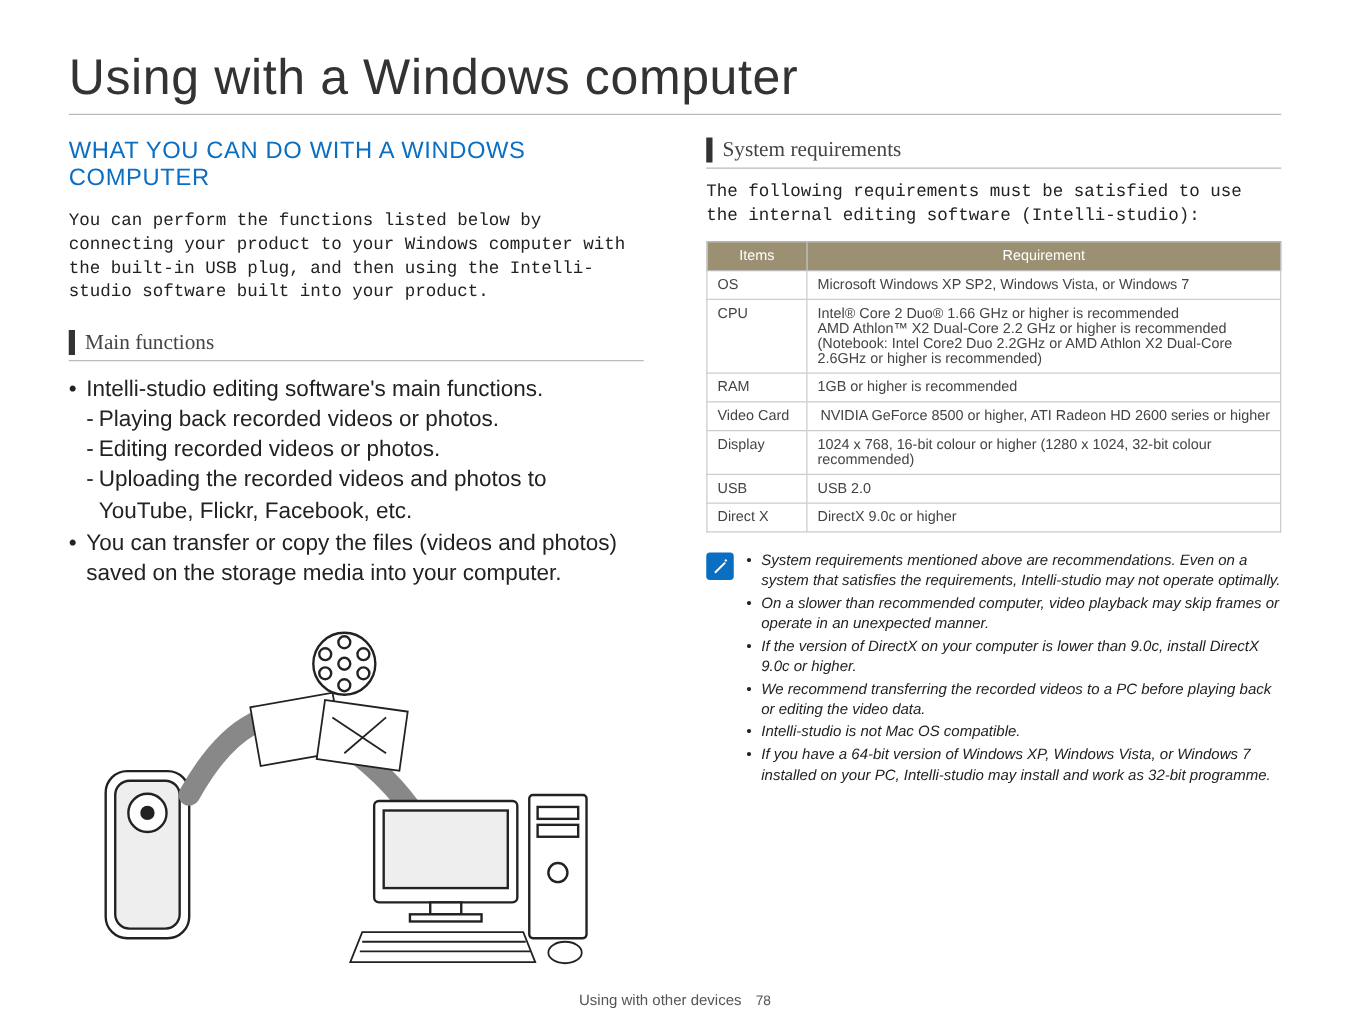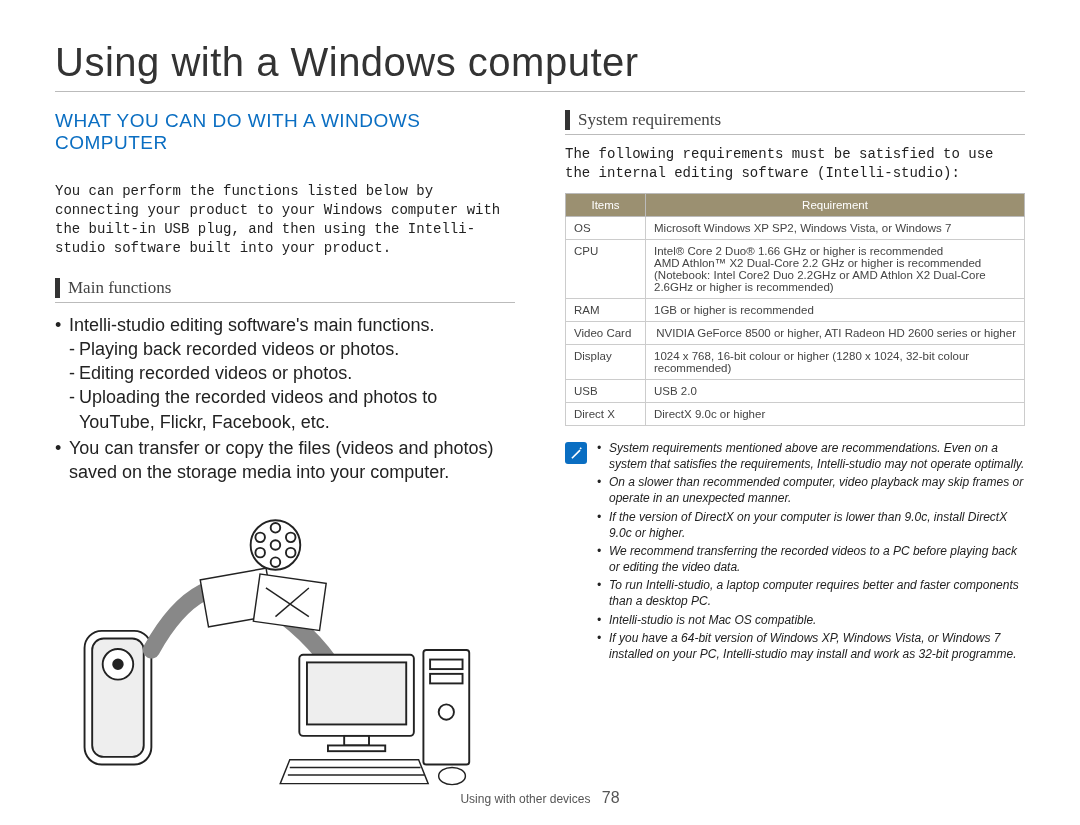--- a/index.html
+++ b/index.html
@@ -27,21 +27,21 @@
   }
   .col {
     flex: 1;
     min-width: 0;
   }
   .section-title-blue {
     color: #0a6ec2;
     font-size: 19px;
     font-weight: 500;
     letter-spacing: 0.5px;
-    margin-bottom: 28px;
+    margin-bottom: 14px;
     text-transform: uppercase;
   }
   .body-text {
     font-size: 14px;
     line-height: 1.35;
     margin-bottom: 20px;
     font-family: Liberation Mono, monospace;
   }
   .sub-heading {
     display: flex;
@@ -157,21 +157,21 @@
     bottom: 18px;
     left: 0;
     width: 1080px;
     text-align: center;
     font-size: 12px;
     color: #555;
   }
   .footer .num {
     display: inline-block;
     margin-left: 8px;
-    font-size: 16px;
+    font-size: 11px;
   }
 </style>
 </head>
 <body>
 
 <h1 class="page-title">Using with a Windows computer</h1>
 
 <div class="columns">
 
   <div class="col">
@@ -305,21 +305,20 @@
       <div class="note-icon">
         <svg viewBox="0 0 24 24">
             <path d="M4 20 L18 6 L20 8 L6 22 Z M18 4 L20 2 L22 4 L20 6 Z" fill="#fff"></path>
           </svg>
       </div>
       <ul class="note-list" id="notes-list">
           <li>System requirements mentioned above are recommendations. Even on a system that satisfies the requirements, Intelli-studio may not operate optimally.</li>
           <li>On a slower than recommended computer, video playback may skip frames or operate in an unexpected manner.</li>
           <li>If the version of DirectX on your computer is lower than 9.0c, install DirectX 9.0c or higher.</li>
           <li>We recommend transferring the recorded videos to a PC before playing back or editing the video data.</li>
-          <li>To run Intelli-studio, a laptop computer requires better and faster components than a desktop PC.</li>
           <li>Intelli-studio is not Mac OS compatible.</li>
           <li>If you have a 64-bit version of Windows XP, Windows Vista, or Windows 7 installed on your PC, Intelli-studio may install and work as 32-bit programme.</li>
         </ul>
     </div>
   </div>
 </div>
 
 <div class="footer">
   <span>Using with other devices</span>
   <span class="num">78</span>

